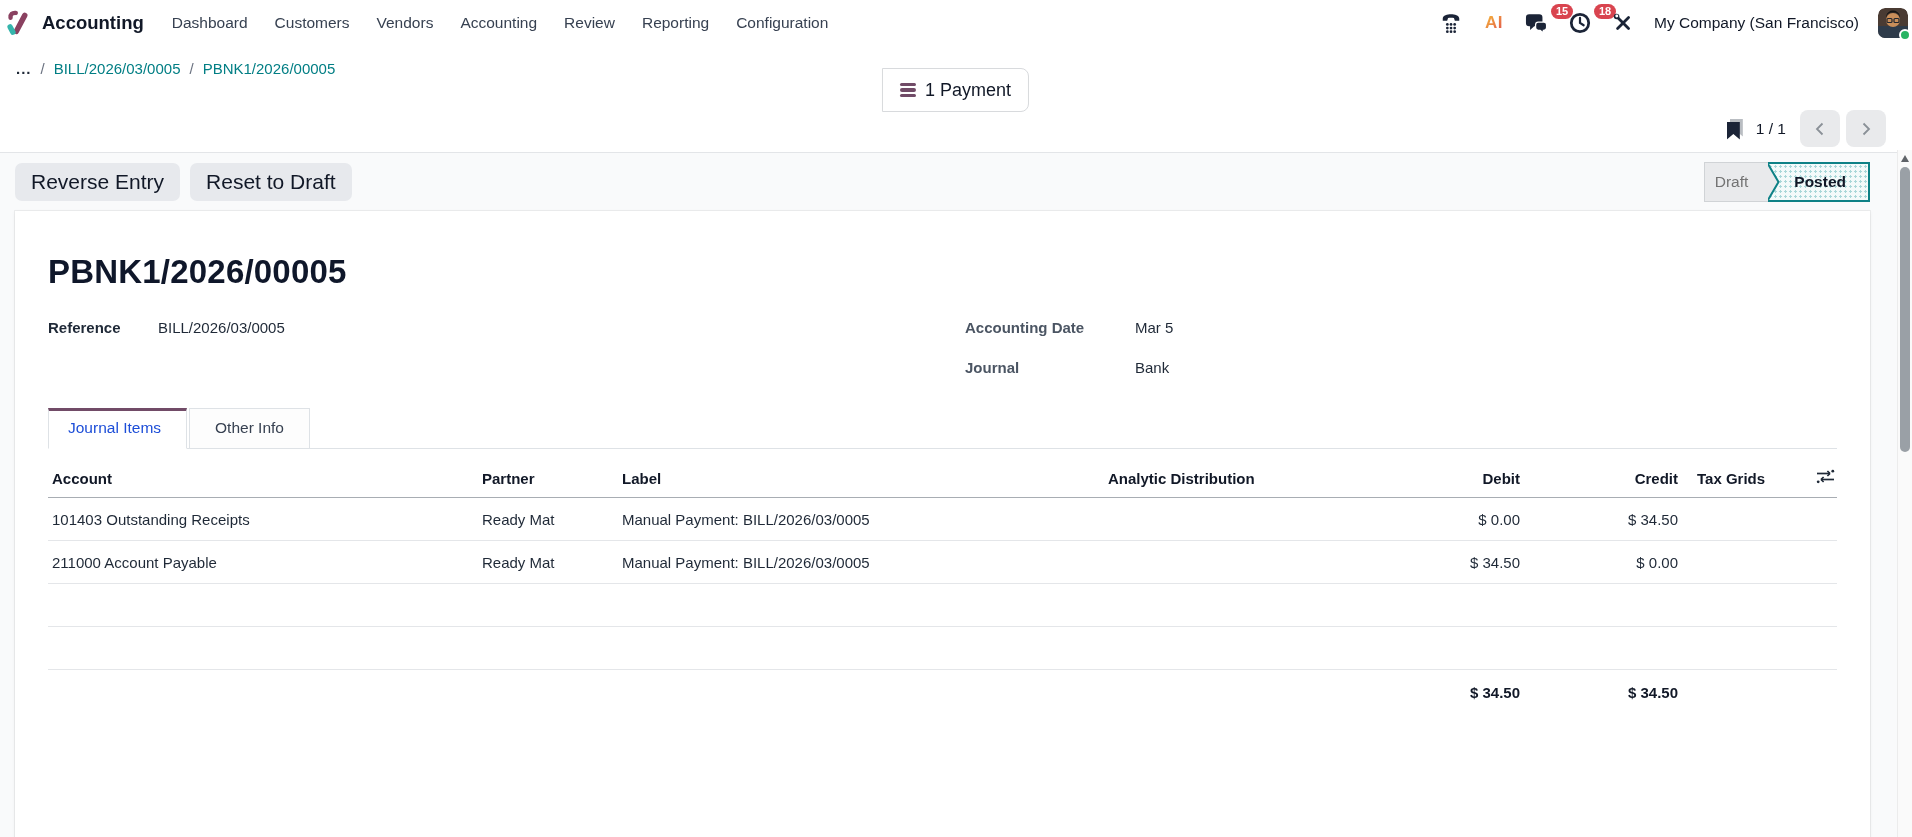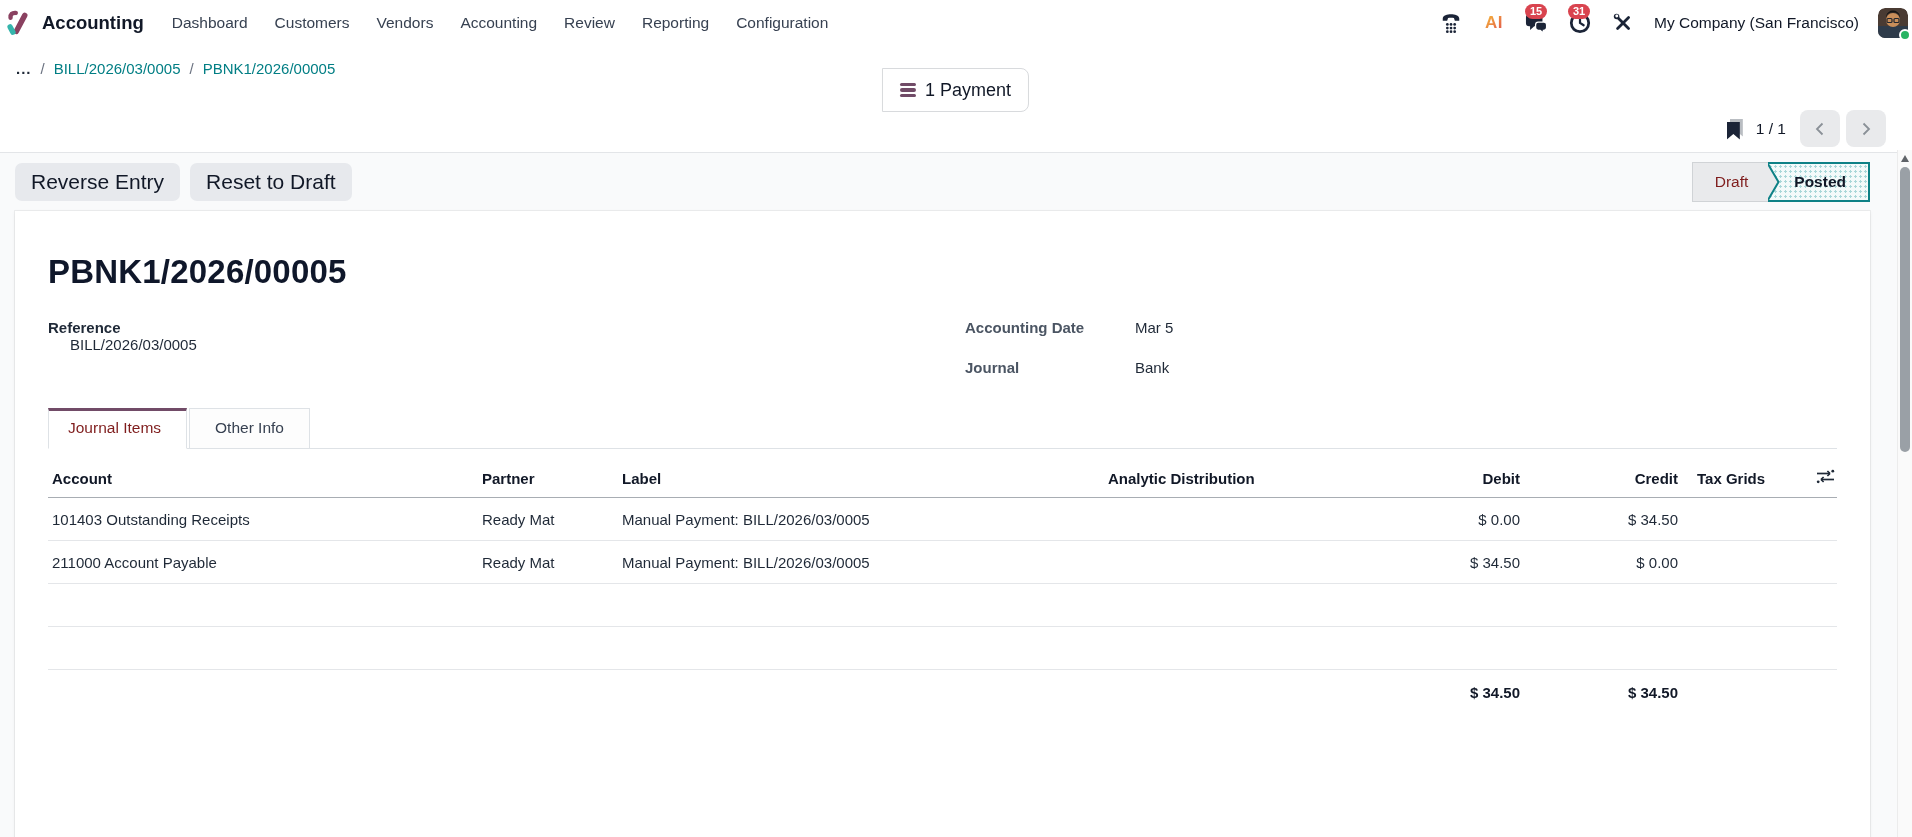--- a/index.html
+++ b/index.html
@@ -20,21 +20,21 @@
   .nav-menu { display:flex; gap:27px; font-size:15.5px; color:#374151; }
   .nav-menu span { cursor:pointer; white-space:nowrap; }
   .nav-right { margin-left:auto; display:flex; align-items:center; gap:19px; }
   .sysicon { position:relative; display:flex; align-items:center; justify-content:center; width:24px; height:24px; cursor:pointer; }
   .ai-label {
     font-weight:800; font-size:17px; letter-spacing:.5px;
     background:linear-gradient(135deg,#f2a93b 20%,#e2574c 90%);
     -webkit-background-clip:text; background-clip:text; color:transparent; cursor:pointer;
   }
   .badge {
-    position:absolute; top:-7px; left:0; background:#d9444f; color:#fff;
+    position:absolute; top:-7px; left:26px; background:#d9444f; color:#fff;
     font-size:11px; font-weight:700; border-radius:9px; padding:1px 5px; line-height:13px;
   }
   .company { font-size:15.5px; color:#111827; white-space:nowrap; cursor:pointer; }
   .avatar-wrap { position:relative; cursor:pointer; }
   .avatar { width:30px; height:30px; border-radius:7px; display:block; }
   .presence { position:absolute; right:-3px; bottom:-3px; width:12px; height:12px;
     background:#28b463; border:2px solid #fff; border-radius:50%; }
 
   
   .control-panel { background:#fff; height:107px; position:relative; padding:10px 16px 0 16px;
@@ -69,49 +69,49 @@
 
   
   .status-row { display:flex; justify-content:space-between; align-items:center;
     padding:10px 42px 10px 15px; height:58px; }
   .action-btns { display:flex; gap:10px; }
   .btn-secondary { background:#e7e9ed; border:none; border-radius:7px; padding:0 16px; height:38px;
     font-size:21px; color:#111827; font-family:inherit; cursor:pointer; }
 
   .statusbar { display:flex; height:40px; font-size:15.5px; }
   .state-draft { background:#e9eaec; border:1px solid #d0d3d6; border-right:none;
-    color:#7f1d1d; display:flex; align-items:center; padding:0 20px 0 22px; cursor:pointer; }
+    color:#737373; display:flex; align-items:center; padding:0 20px 0 10px; cursor:pointer; }
   .state-posted { position:relative; border:2px solid #0e8186; border-left:none;
     background-color:#f3fafa;
     background-image:radial-gradient(#a9d7d8 1px, transparent 1.1px);
     background-size:5px 5px;
     color:#111827; font-weight:600; display:flex; align-items:center;
     padding:0 22px 0 26px; cursor:pointer;
   }
   .state-posted svg.chev { position:absolute; left:0; top:0; }
 
   
   .sheet { background:#fff; margin:0 42px 0 15px; height:640px;
     box-shadow:0 0 0 1px rgba(0,0,0,.05), 0 1px 4px rgba(0,0,0,.06);
     padding:42px 33px 0 33px; }
   .doc-title { font-size:33px; font-weight:700; color:#0f172a; letter-spacing:.2px; }
 
   .fields-row { display:flex; margin-top:28px; }
-  .field-left { display:flex; width:760px;flex-direction:column; }
+  .field-left { display:flex; width:760px; }
   .label { font-weight:700; color:#1f2937; }
   .field-left .label { width:88px; }
   .field-left .value { margin-left:22px; color:#1f2937; cursor:pointer; }
   .field-right { margin-left:157px; display:grid; grid-template-columns:170px auto; row-gap:23px; }
   .field-right .label { font-weight:700; color:#4b5563; }
   .field-right .value { color:#1f2937; cursor:pointer; }
 
   .tabs { display:flex; margin-top:32px; border-bottom:1px solid #dee2e6; }
   .tab { padding:10px 25px 11px 25px; font-size:15.5px; cursor:pointer; }
   .tab.active { background:#fff; border:1px solid #dee2e6; border-bottom:1px solid #fff;
-    border-top:3px solid #714B67; margin-bottom:-1px; color:#7f1d1d; padding-top:8px;padding-left:19px; }
+    border-top:3px solid #714B67; margin-bottom:-1px; color:#1d4ed8; padding-top:8px;padding-left:19px; }
   .tab.inactive { background:#fdfdfd; border:1px solid #dee2e6; border-bottom:none; margin-left:2px; color:#374151; }
 
   table.jitems { width:100%; border-collapse:collapse; table-layout:fixed; margin-top:2px; }
   .jitems th { font-size:15px; font-weight:700; color:#111827; text-align:left;
     padding:18px 4px 10px 4px; border-bottom:1px solid #a8adb3; cursor:pointer; }
   .jitems th.num, .jitems td.num { text-align:right; padding-right:8px; }
   .jitems th.icon-col { text-align:right; padding-right:2px; }
   .jitems th.tax { padding-left:11px; }
   .jitems td { font-size:15px; color:#1f2937; padding:0 4px; height:43px;
     border-bottom:1px solid #e4e6e9; cursor:pointer; overflow:hidden; white-space:nowrap; }
@@ -170,21 +170,21 @@
         <path d="M4 2.5 h11 a3.5 3.5 0 0 1 3.5 3.5 v6 a3.5 3.5 0 0 1 -3.5 3.5 H9.5 L5 19.5 v-4 H4 A3.5 3.5 0 0 1 .5 12 V6 A3.5 3.5 0 0 1 4 2.5 Z" fill="#1b2437"></path>
         <path d="M14 11 h6 a3 3 0 0 1 3 3 v3 a3 3 0 0 1 -3 3 h-.5 v3 l-3.5 -3 H14 a3 3 0 0 1 -3 -3 v-3 a3 3 0 0 1 3 -3 Z" fill="#1b2437" stroke="#fff" stroke-width="1.4"></path>
       </svg>
       <span class="badge">15</span>
     </span>
     <span class="sysicon">
       <svg width="22" height="22" viewBox="0 0 24 24">
         <circle cx="12" cy="12" r="9.5" fill="none" stroke="#1b2437" stroke-width="3"></circle>
         <path d="M12 6.5 V12 L16 14.5" fill="none" stroke="#1b2437" stroke-width="2.4" stroke-linecap="round"></path>
       </svg>
-      <span class="badge">31</span>
+      <span class="badge">18</span>
     </span>
     <span class="sysicon">
       <svg width="22" height="22" viewBox="0 0 24 24">
         <rect x="10.6" y="2" width="3" height="20" rx="1.5" fill="#1b2437" transform="rotate(45 12 12)"></rect>
         <rect x="10.6" y="2" width="3" height="20" rx="1.5" fill="#1b2437" transform="rotate(-45 12 12)"></rect>
         <circle cx="5" cy="5" r="3" fill="#1b2437"></circle>
         <circle cx="5.2" cy="4.4" r="1.6" fill="#fff"></circle>
       </svg>
     </span>
     <span class="company">My Company (San Francisco)</span>

